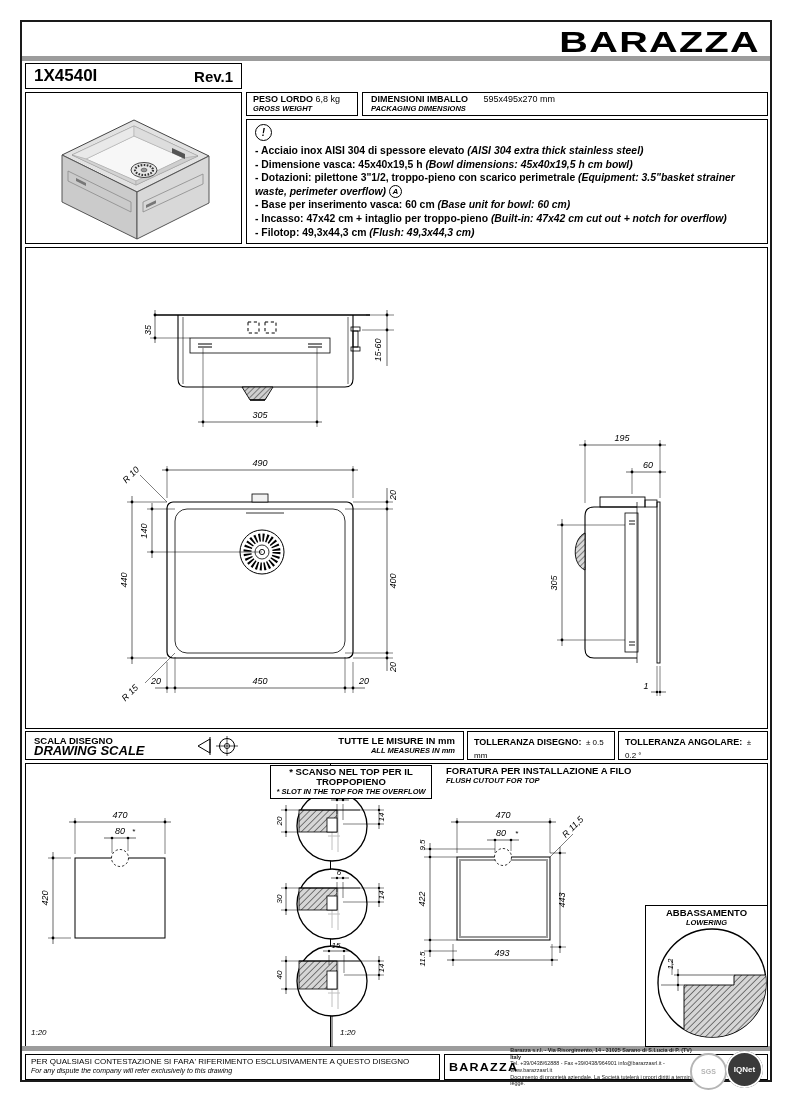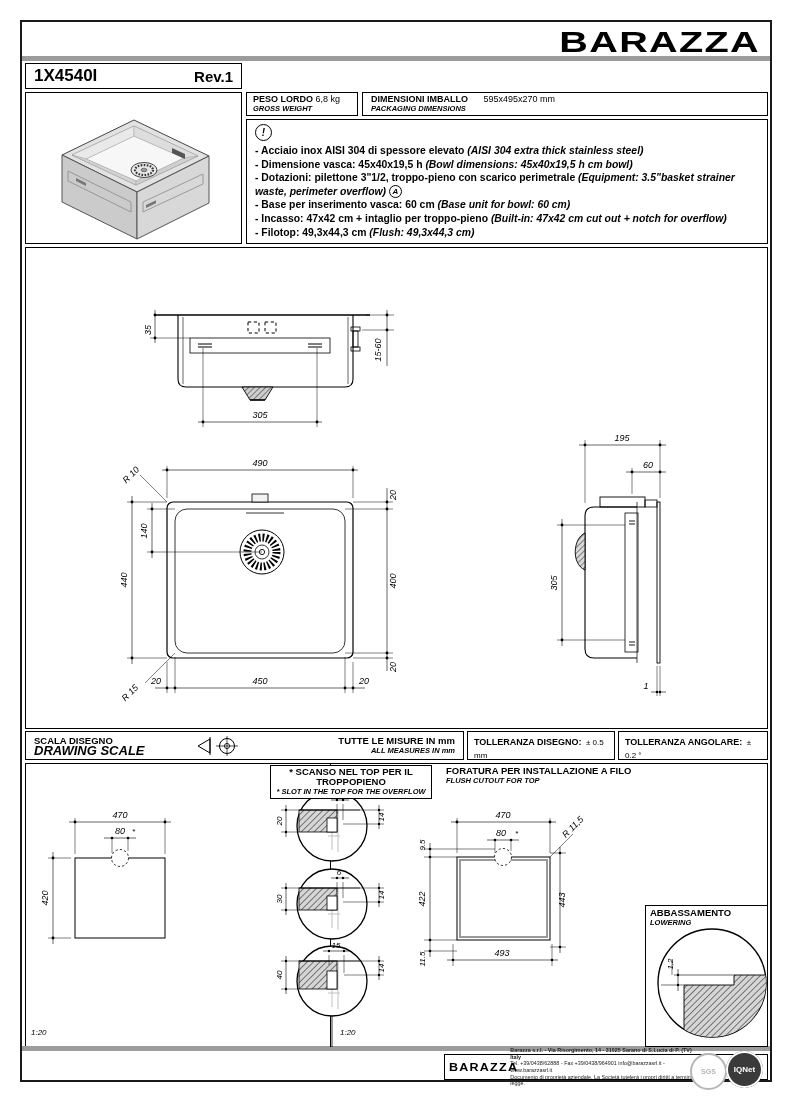--- a/index.html
+++ b/index.html
@@ -460,30 +460,34 @@
   <div class="abs" style="left:270px;top:765px;width:162px;border:1px solid #000;background:#fff;text-align:center;line-height:10px;padding:1px 2px;z-index:3;">
     <div class="itb" style="font-size:9.5px;">* SCANSO NEL TOP PER IL TROPPOPIENO</div>
     <div class="eni" style="font-size:7.5px;">* SLOT IN THE TOP FOR THE OVERFLOW</div>
   </div>
   <div class="abs" style="left:446px;top:766px;line-height:10px;z-index:3;">
     <div class="itb" style="font-size:9.5px;">FORATURA PER INSTALLAZIONE A FILO</div>
     <div class="eni" style="font-size:7.5px;">FLUSH CUTOUT FOR TOP</div>
   </div>
 
   <div class="abs" style="left:645px;top:905px;width:123px;height:142px;border:1px solid #000;z-index:1;"></div>
-  <div class="abs" style="left:650px;top:908px;width:113px;text-align:left;line-height:10px;z-index:3;">
+  <div class="abs" style="left:650px;top:908px;width:113px;text-align:center;line-height:10px;z-index:3;">
     <div class="itb" style="font-size:9.5px;">ABBASSAMENTO</div>
     <div class="eni" style="font-size:7.5px;">LOWERING</div>
   </div>
 
   <div class="abs" style="left:31px;top:1028px;font-size:8px;font-style:italic;z-index:3;">1:20</div>
   <div class="abs" style="left:340px;top:1028px;font-size:8px;font-style:italic;z-index:3;">1:20</div>
 
   <div class="grayband" style="left:22px;top:1046px;width:748px;height:5px;"></div>
 
+  <div class="abs" style="left:25px;top:1054px;width:415px;height:26px;border:1px solid #000;padding:2px 5px;line-height:9px;">
+    <div style="font-size:8px;">PER QUALSIASI CONTESTAZIONE SI FARA' RIFERIMENTO ESCLUSIVAMENTE A QUESTO DISEGNO</div>
+    <div style="font-size:7px;font-style:italic;">For any dispute the company will refer exclusively to this drawing</div>
+  </div>
   <div class="abs" style="left:444px;top:1054px;width:324px;height:26px;border:1px solid #000;display:flex;align-items:center;gap:6px;padding:1px 4px;">
     <span class="logo" style="font-size:10px;transform:scaleX(1.25);transform-origin:0 50%;">BARAZZA</span>
     <div style="font-size:5.4px;line-height:6.6px;color:#222;width:190px;">
       <div style="font-weight:bold;">Barazza s.r.l. - Via Risorgimento, 14 - 31025 Sarano di S.Lucia di P. (TV) Italy</div>
       <div>Tel. +39/0438/62888 - Fax +39/0438/964901   info@barazzasrl.it - www.barazzasrl.it</div>
       <div>Documento di proprietà aziendale. La Società tutelerà i propri diritti a termini di legge.</div>
     </div>
   </div>
   <div class="stamp1" style="left:690px;top:1053px;z-index:4;">SGS</div>
   <div class="stamp2" style="left:726px;top:1051px;z-index:4;">IQNet</div>

